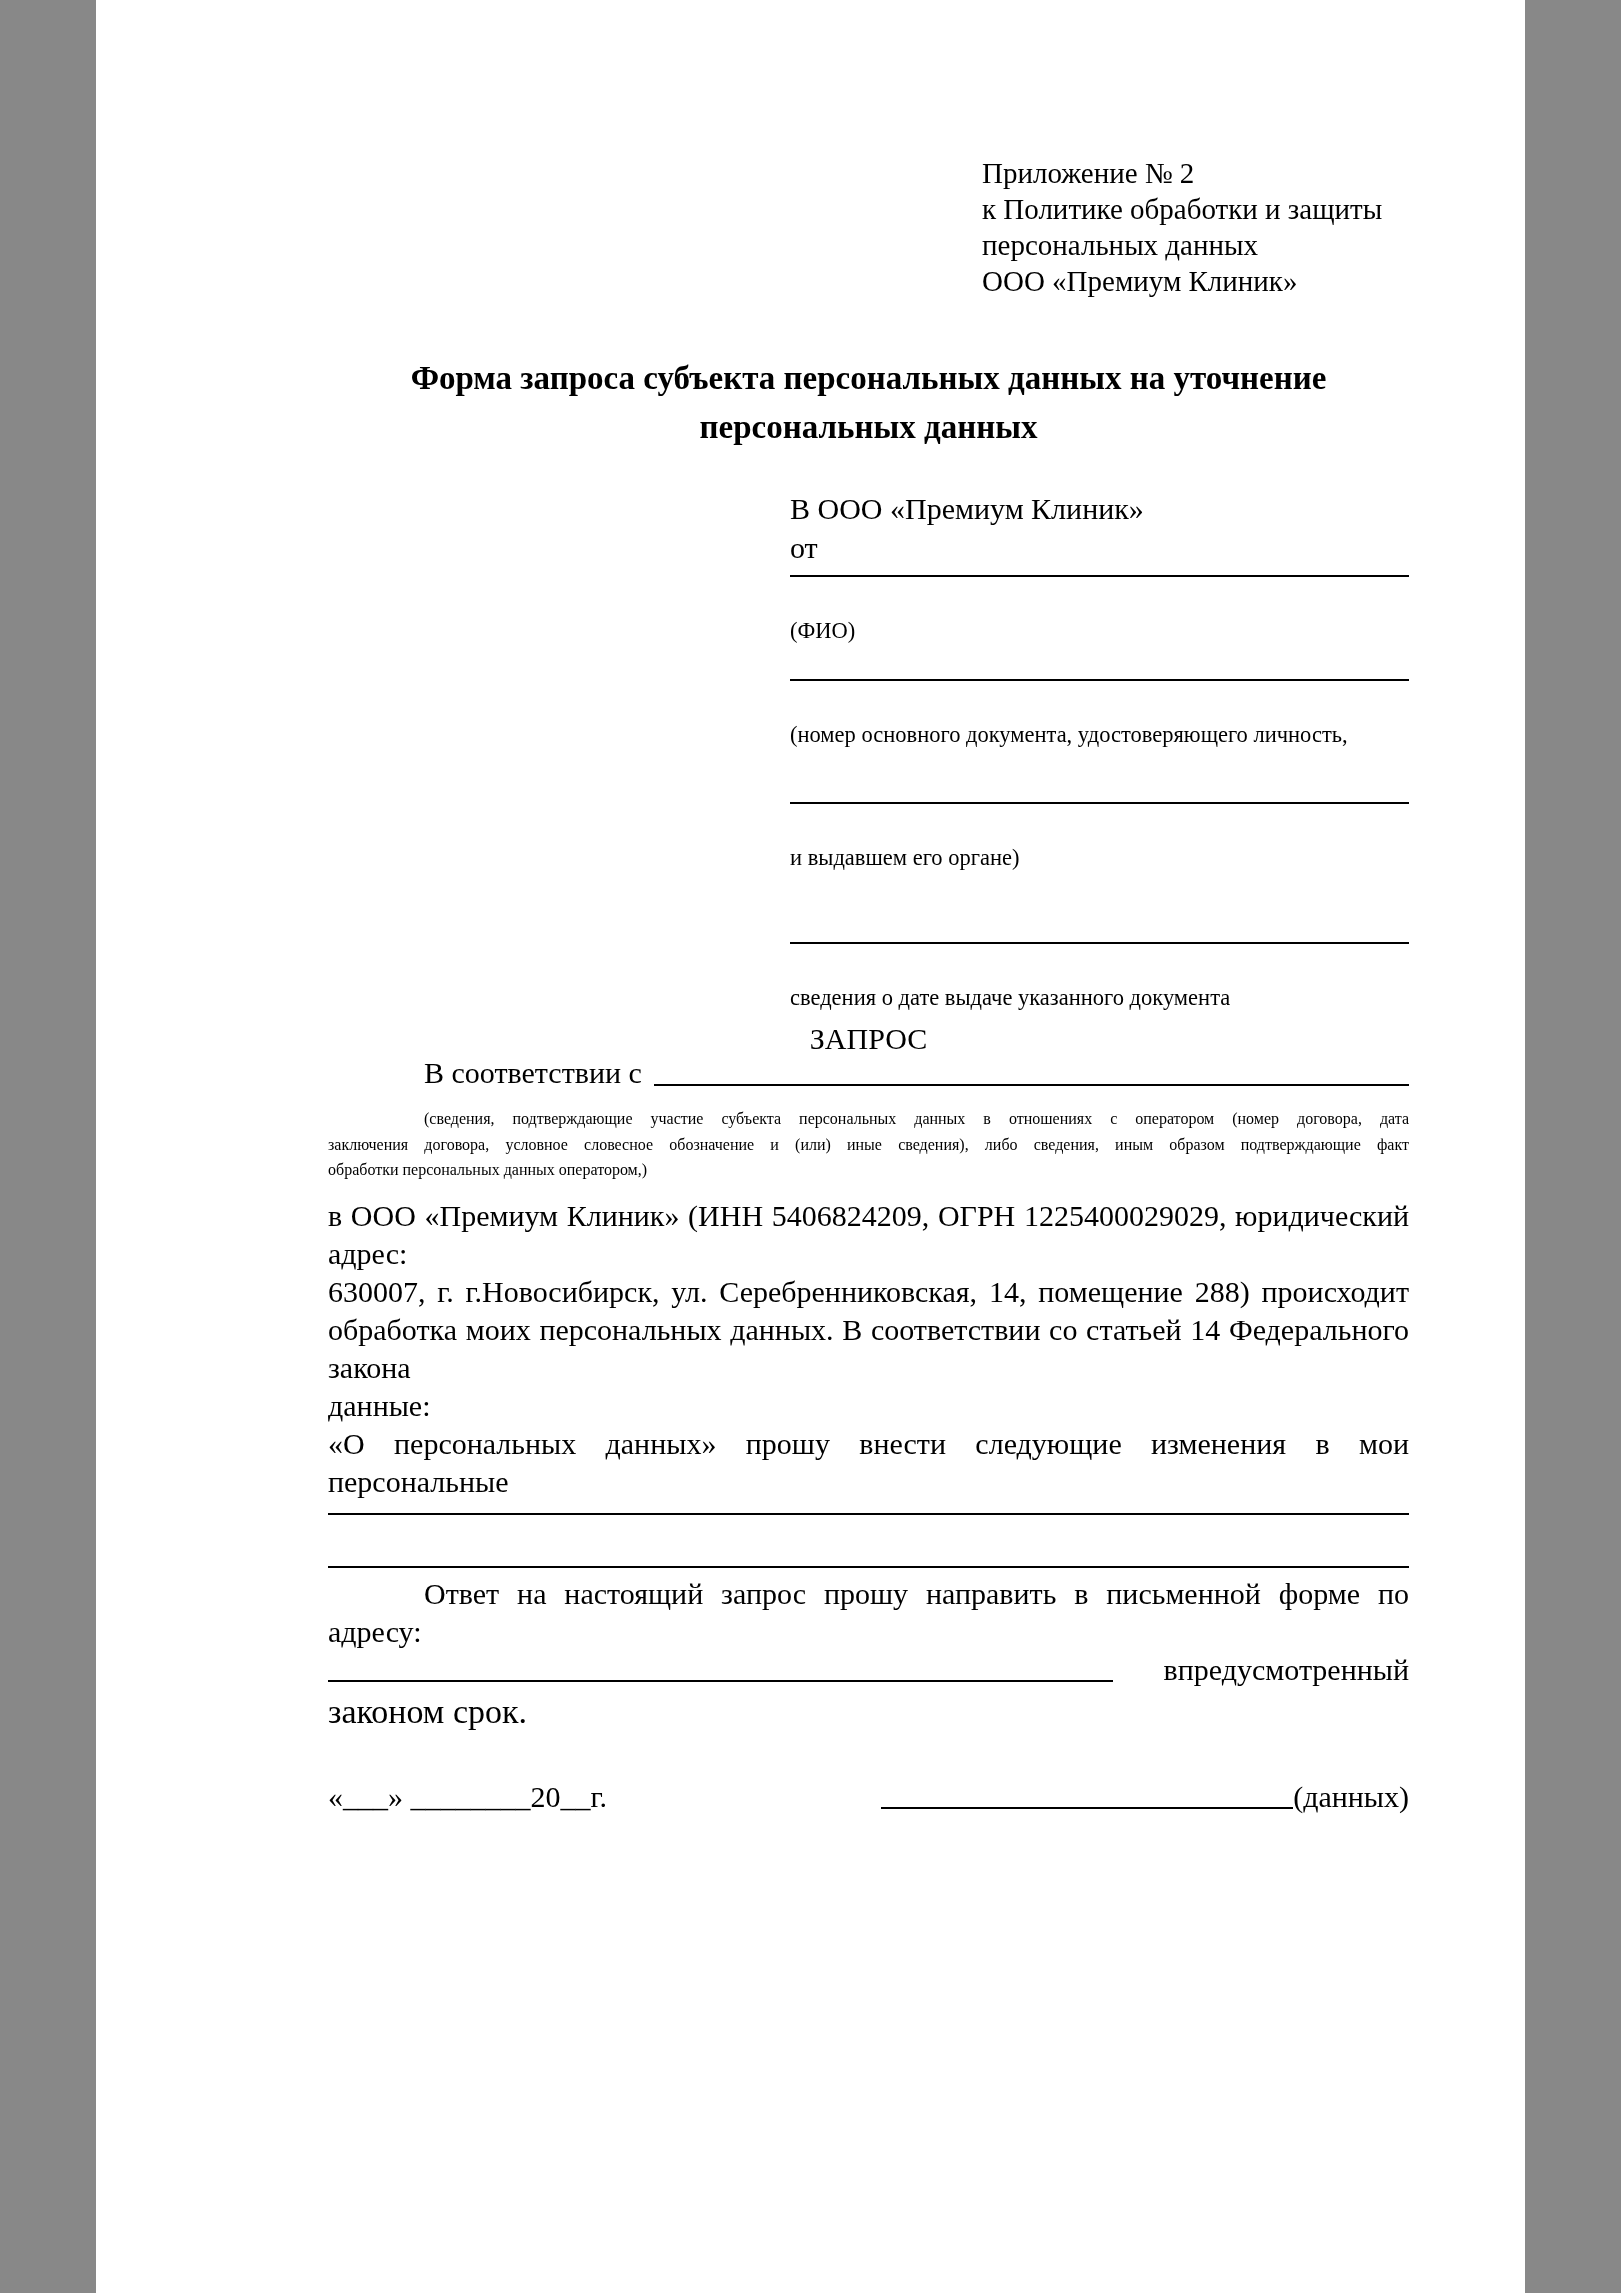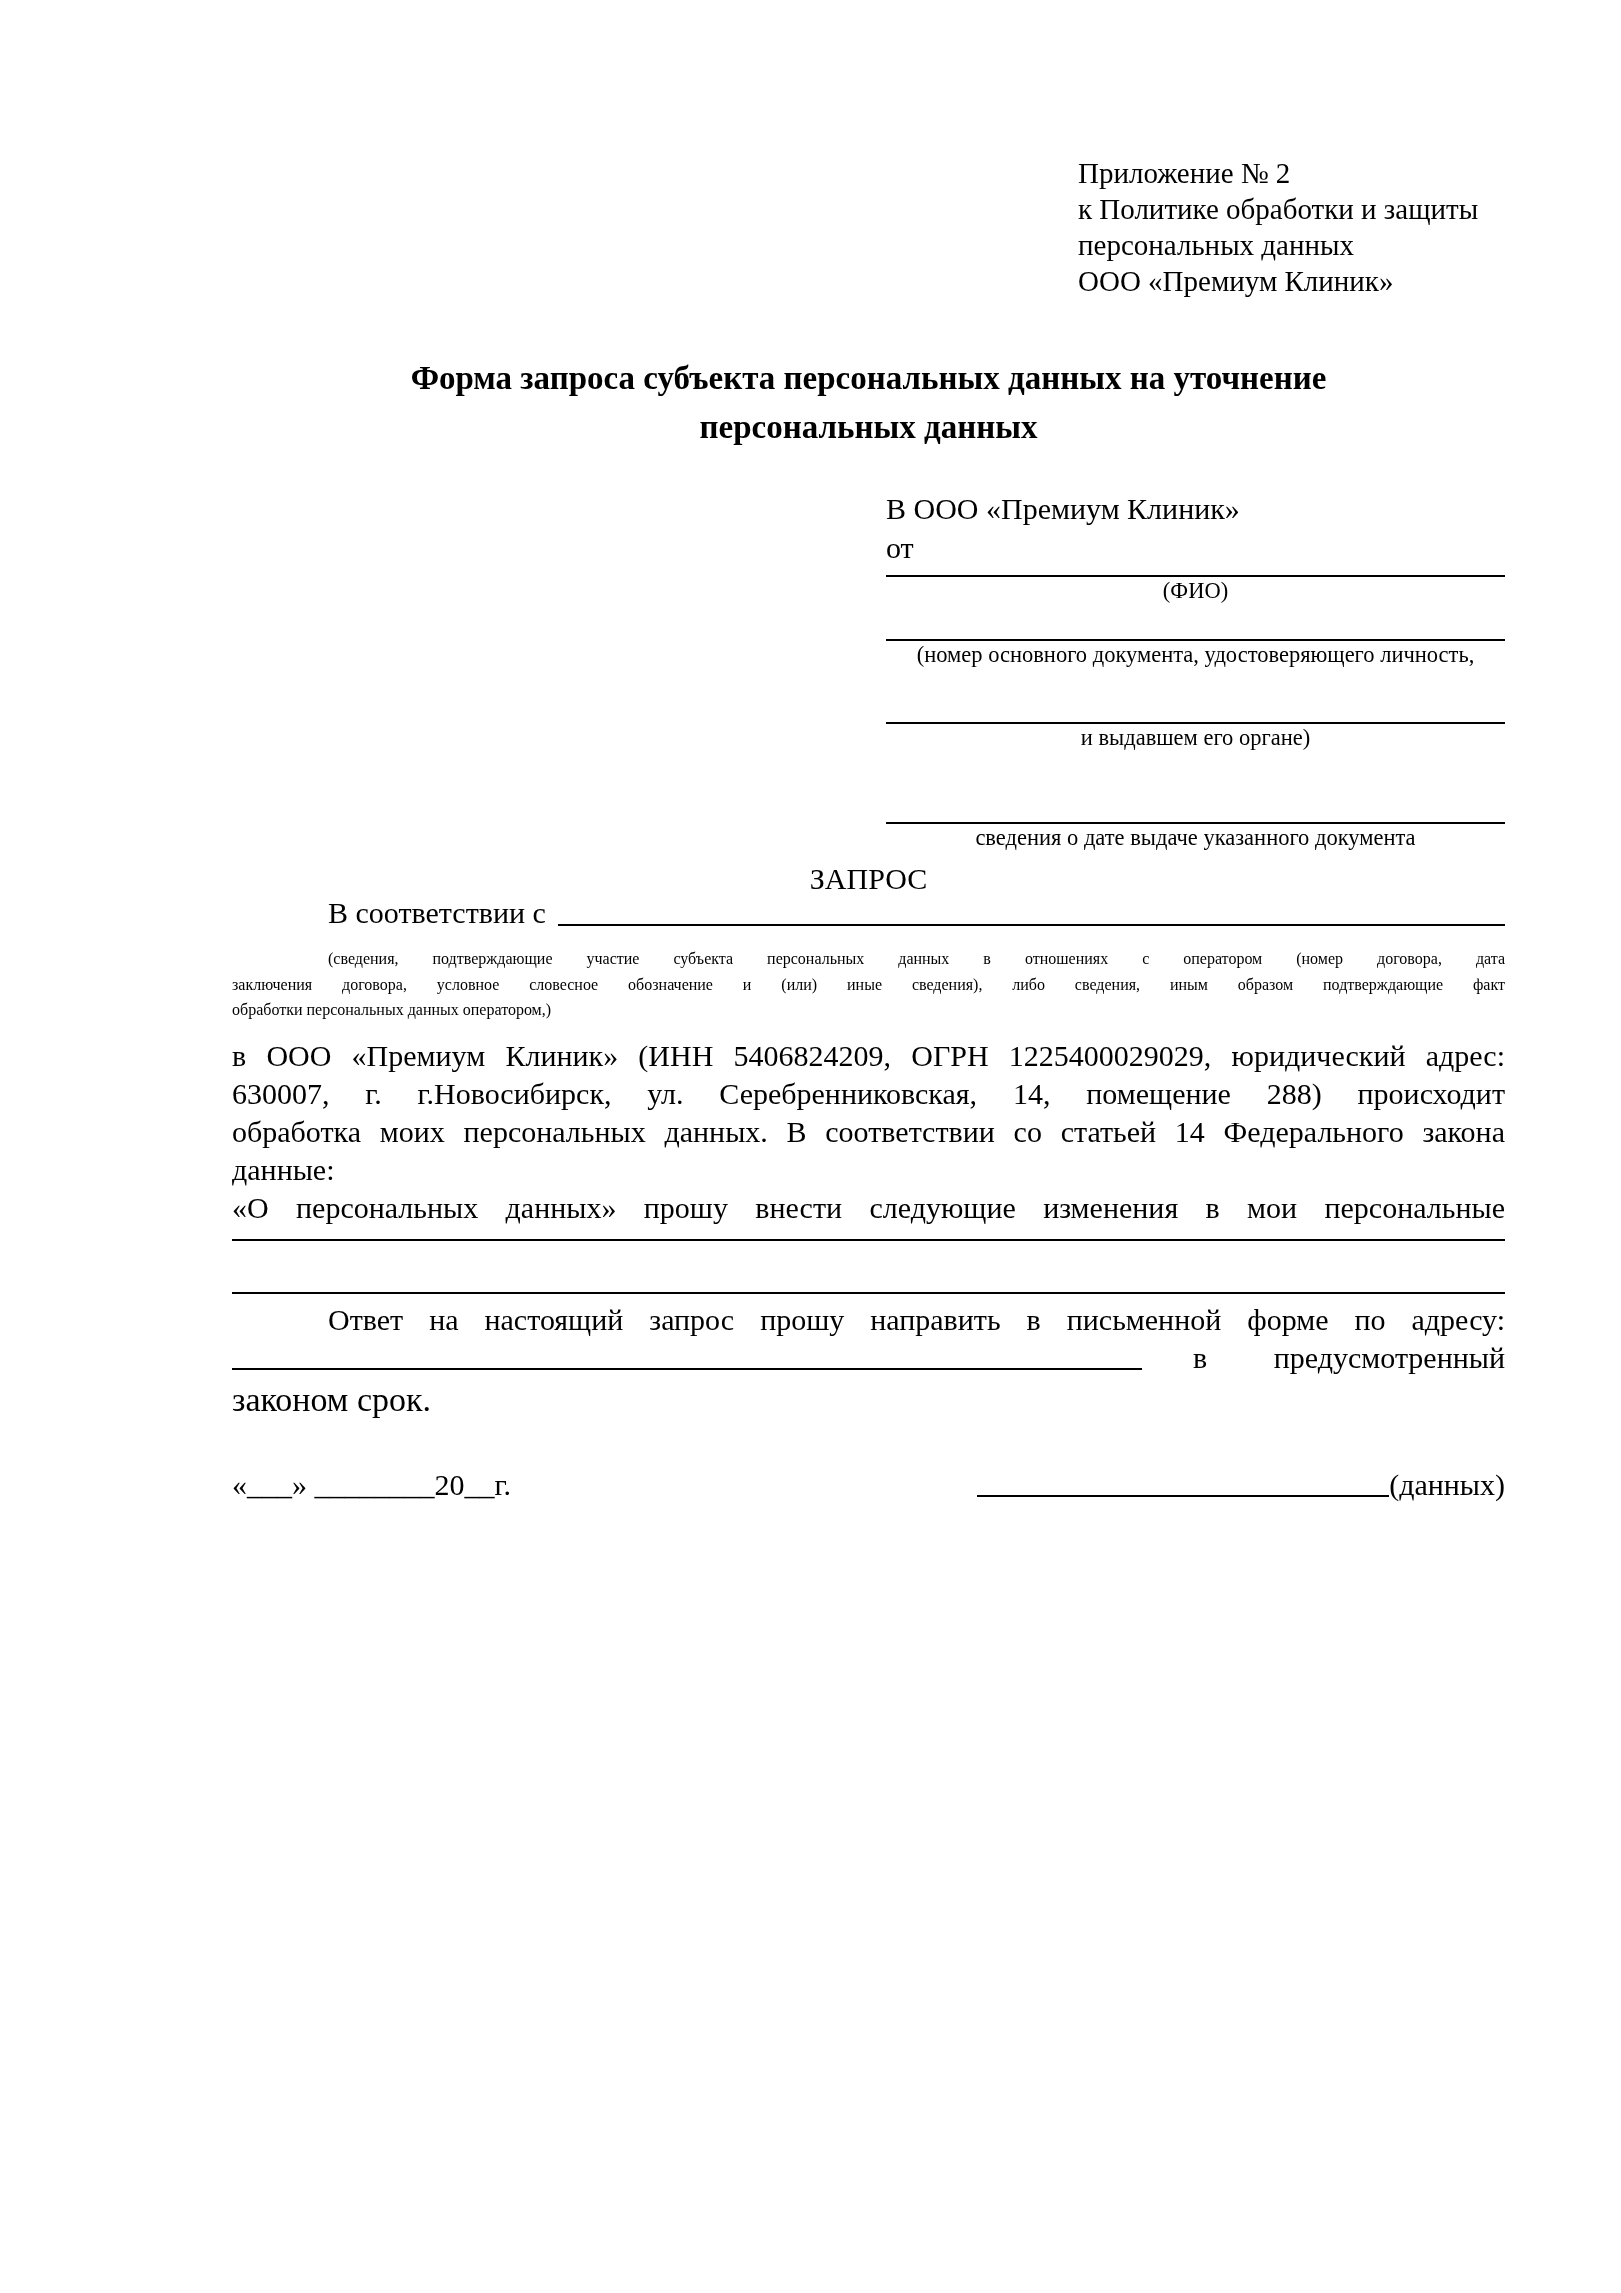--- a/index.html
+++ b/index.html
@@ -1,18 +1,18 @@
 <!DOCTYPE html>
 <html><head>
 <meta charset="utf-8">
 <style>
   html, body { margin: 0; padding: 0; background: #888; }
   .page {
     position: relative;
-    width: 1621px;
+    width: 1429px;
     height: 2294px;
     margin: 0 auto;
     background: #ffffff;
     color: #000000;
     font-family: "Liberation Serif", "DejaVu Serif", serif;
     box-sizing: border-box;
     padding: 155px 116px 0 232px;
     overflow: hidden;
   }
 
@@ -40,23 +40,23 @@
     margin-top: 37px;
     font-size: 30px;
   }
   .addr .to, .addr .from { line-height: 39px; }
   .fline { border-bottom: 2.9px solid #000; }
   .fline.h1 { height: 7.8px; }
   .fline.h2 { height: 35px; }
   .fline.h3 { height: 71px; }
   .fline.h4 { height: 53px; }
   .fcap {
-    text-align: center;
     font-size: 22.5px;
     line-height: 27.4px;
+    margin-top: 40px;
   }
 
   .zapros {
     margin-top: 9.8px;
     text-align: center;
     font-size: 30px;
     line-height: 35px;
   }
 
   .intro {

